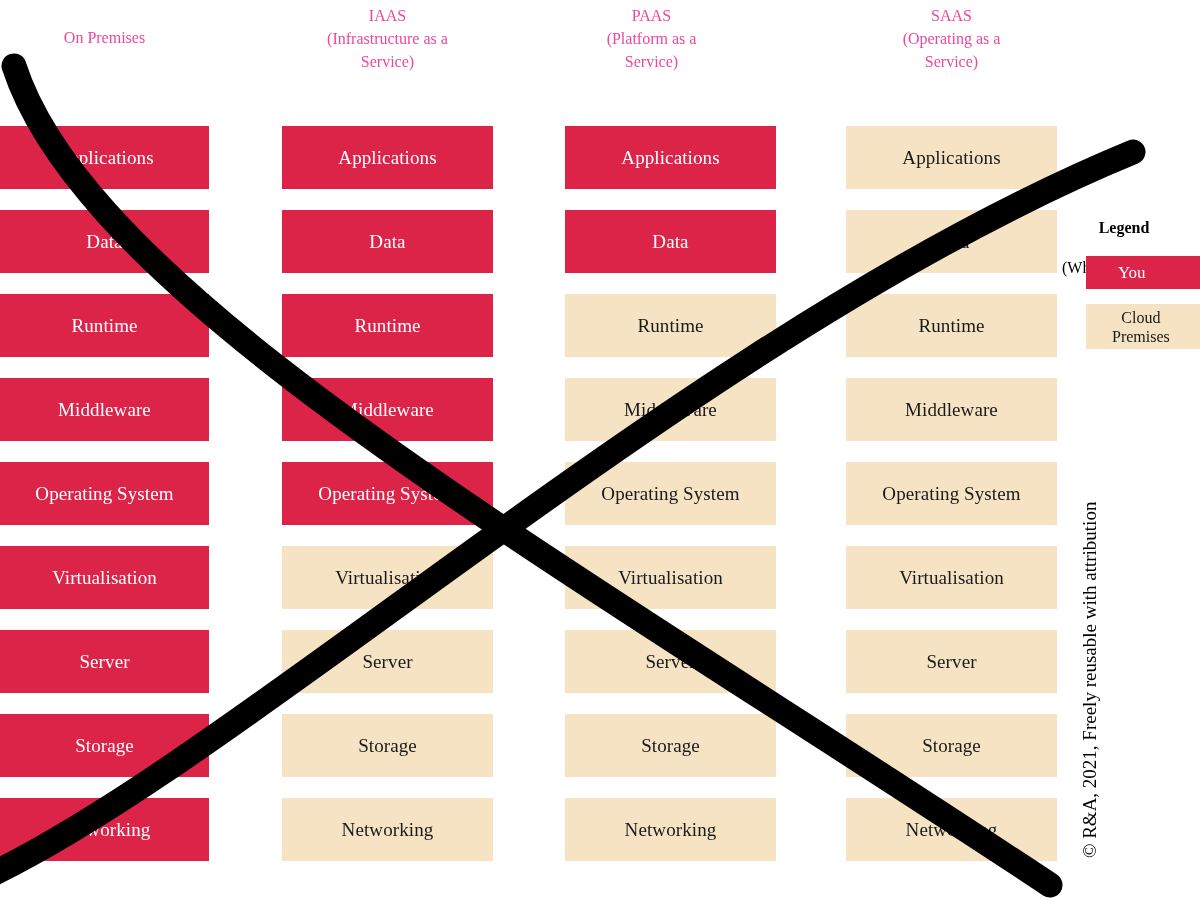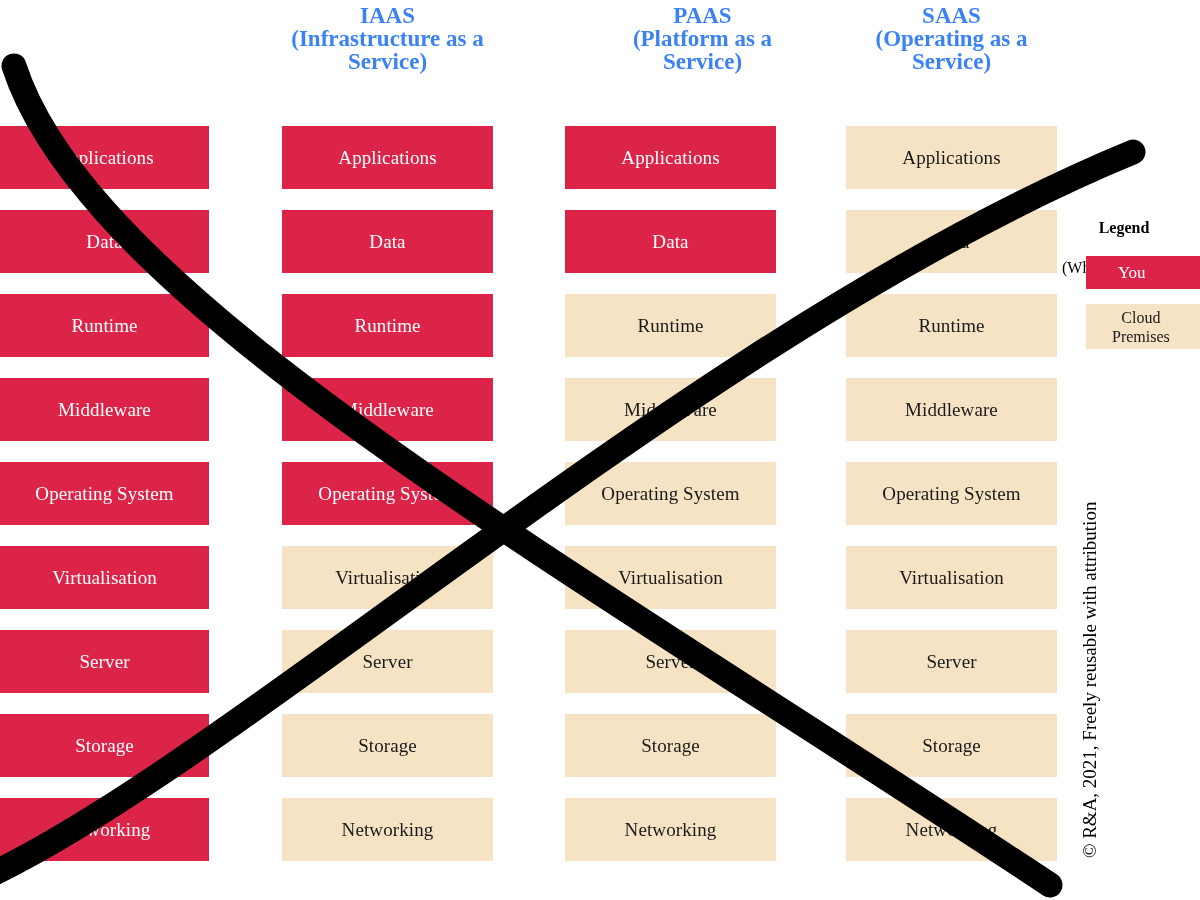--- a/index.html
+++ b/index.html
@@ -20,26 +20,25 @@
     width: 1200px;
     height: 900px;
     overflow: hidden;
     background: #ffffff;
   }
 
   
   .col-header {
     position: absolute;
     text-align: center;
-    font-size: 23px;
+    font-size: 16px;
     line-height: 23px;
-    color: #3b82f6;
+    color: #ec4899;
     font-family: "Liberation Serif", serif;
     white-space: pre-line;
-    font-weight: bold;
   }
 
   
   .column {
     position: absolute;
     top: 126px;
   }
 
   .cell {
     position: absolute;
@@ -132,26 +131,27 @@
     width: 1200px;
     height: 900px;
     pointer-events: none;
   }
 </style>
 </head>
 <body>
 
 <div id="stage">
 
+  <div class="col-header" style="left:0px; top:26px; width:209px;">On Premises</div>
 
   <div class="col-header" style="left:282px; top:4px; width:211px;">IAAS
 (Infrastructure as a
 Service)</div>
 
-  <div class="col-header" style="left:597px; top:4px; width:211px;">PAAS
+  <div class="col-header" style="left:546px; top:4px; width:211px;">PAAS
 (Platform as a
 Service)</div>
 
   <div class="col-header" style="left:846px; top:4px; width:211px;">SAAS
 (Operating as a
 Service)</div>
 
   <div class="column" style="left:0px; width:209px; height:765px;">
     <div class="cell you" style="top:0px;">Applications</div>
     <div class="cell you" style="top:84px;">Data</div>

